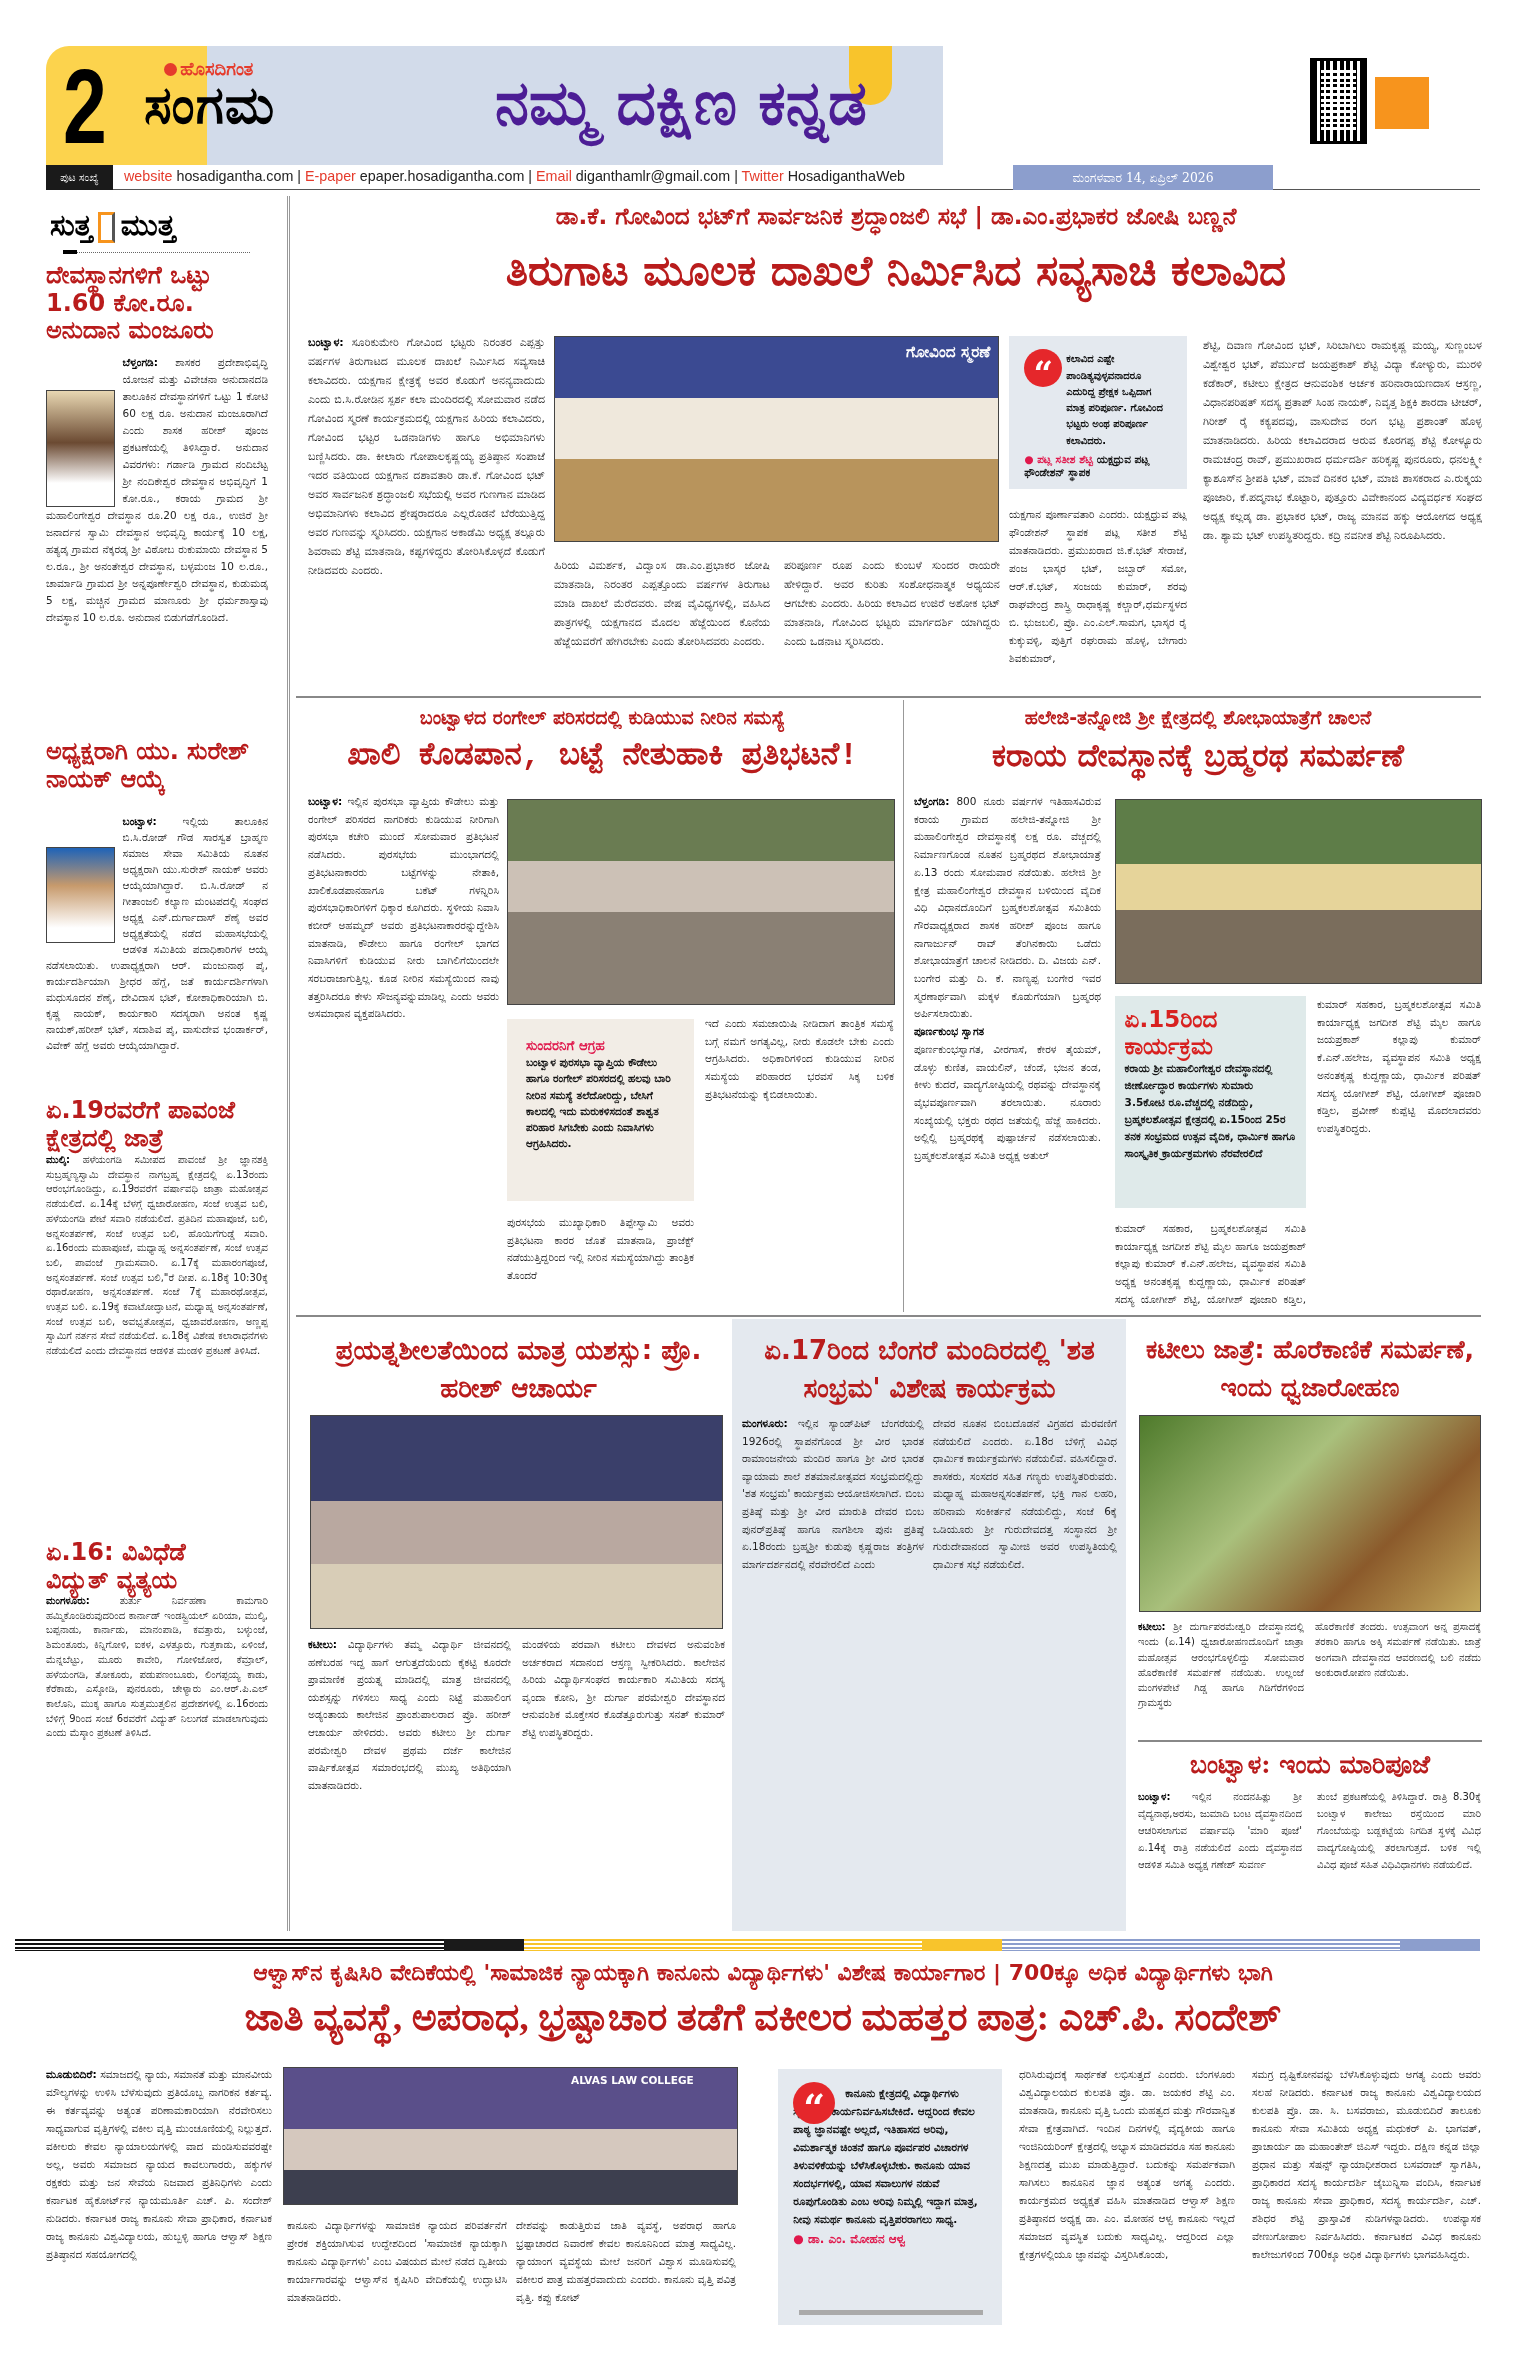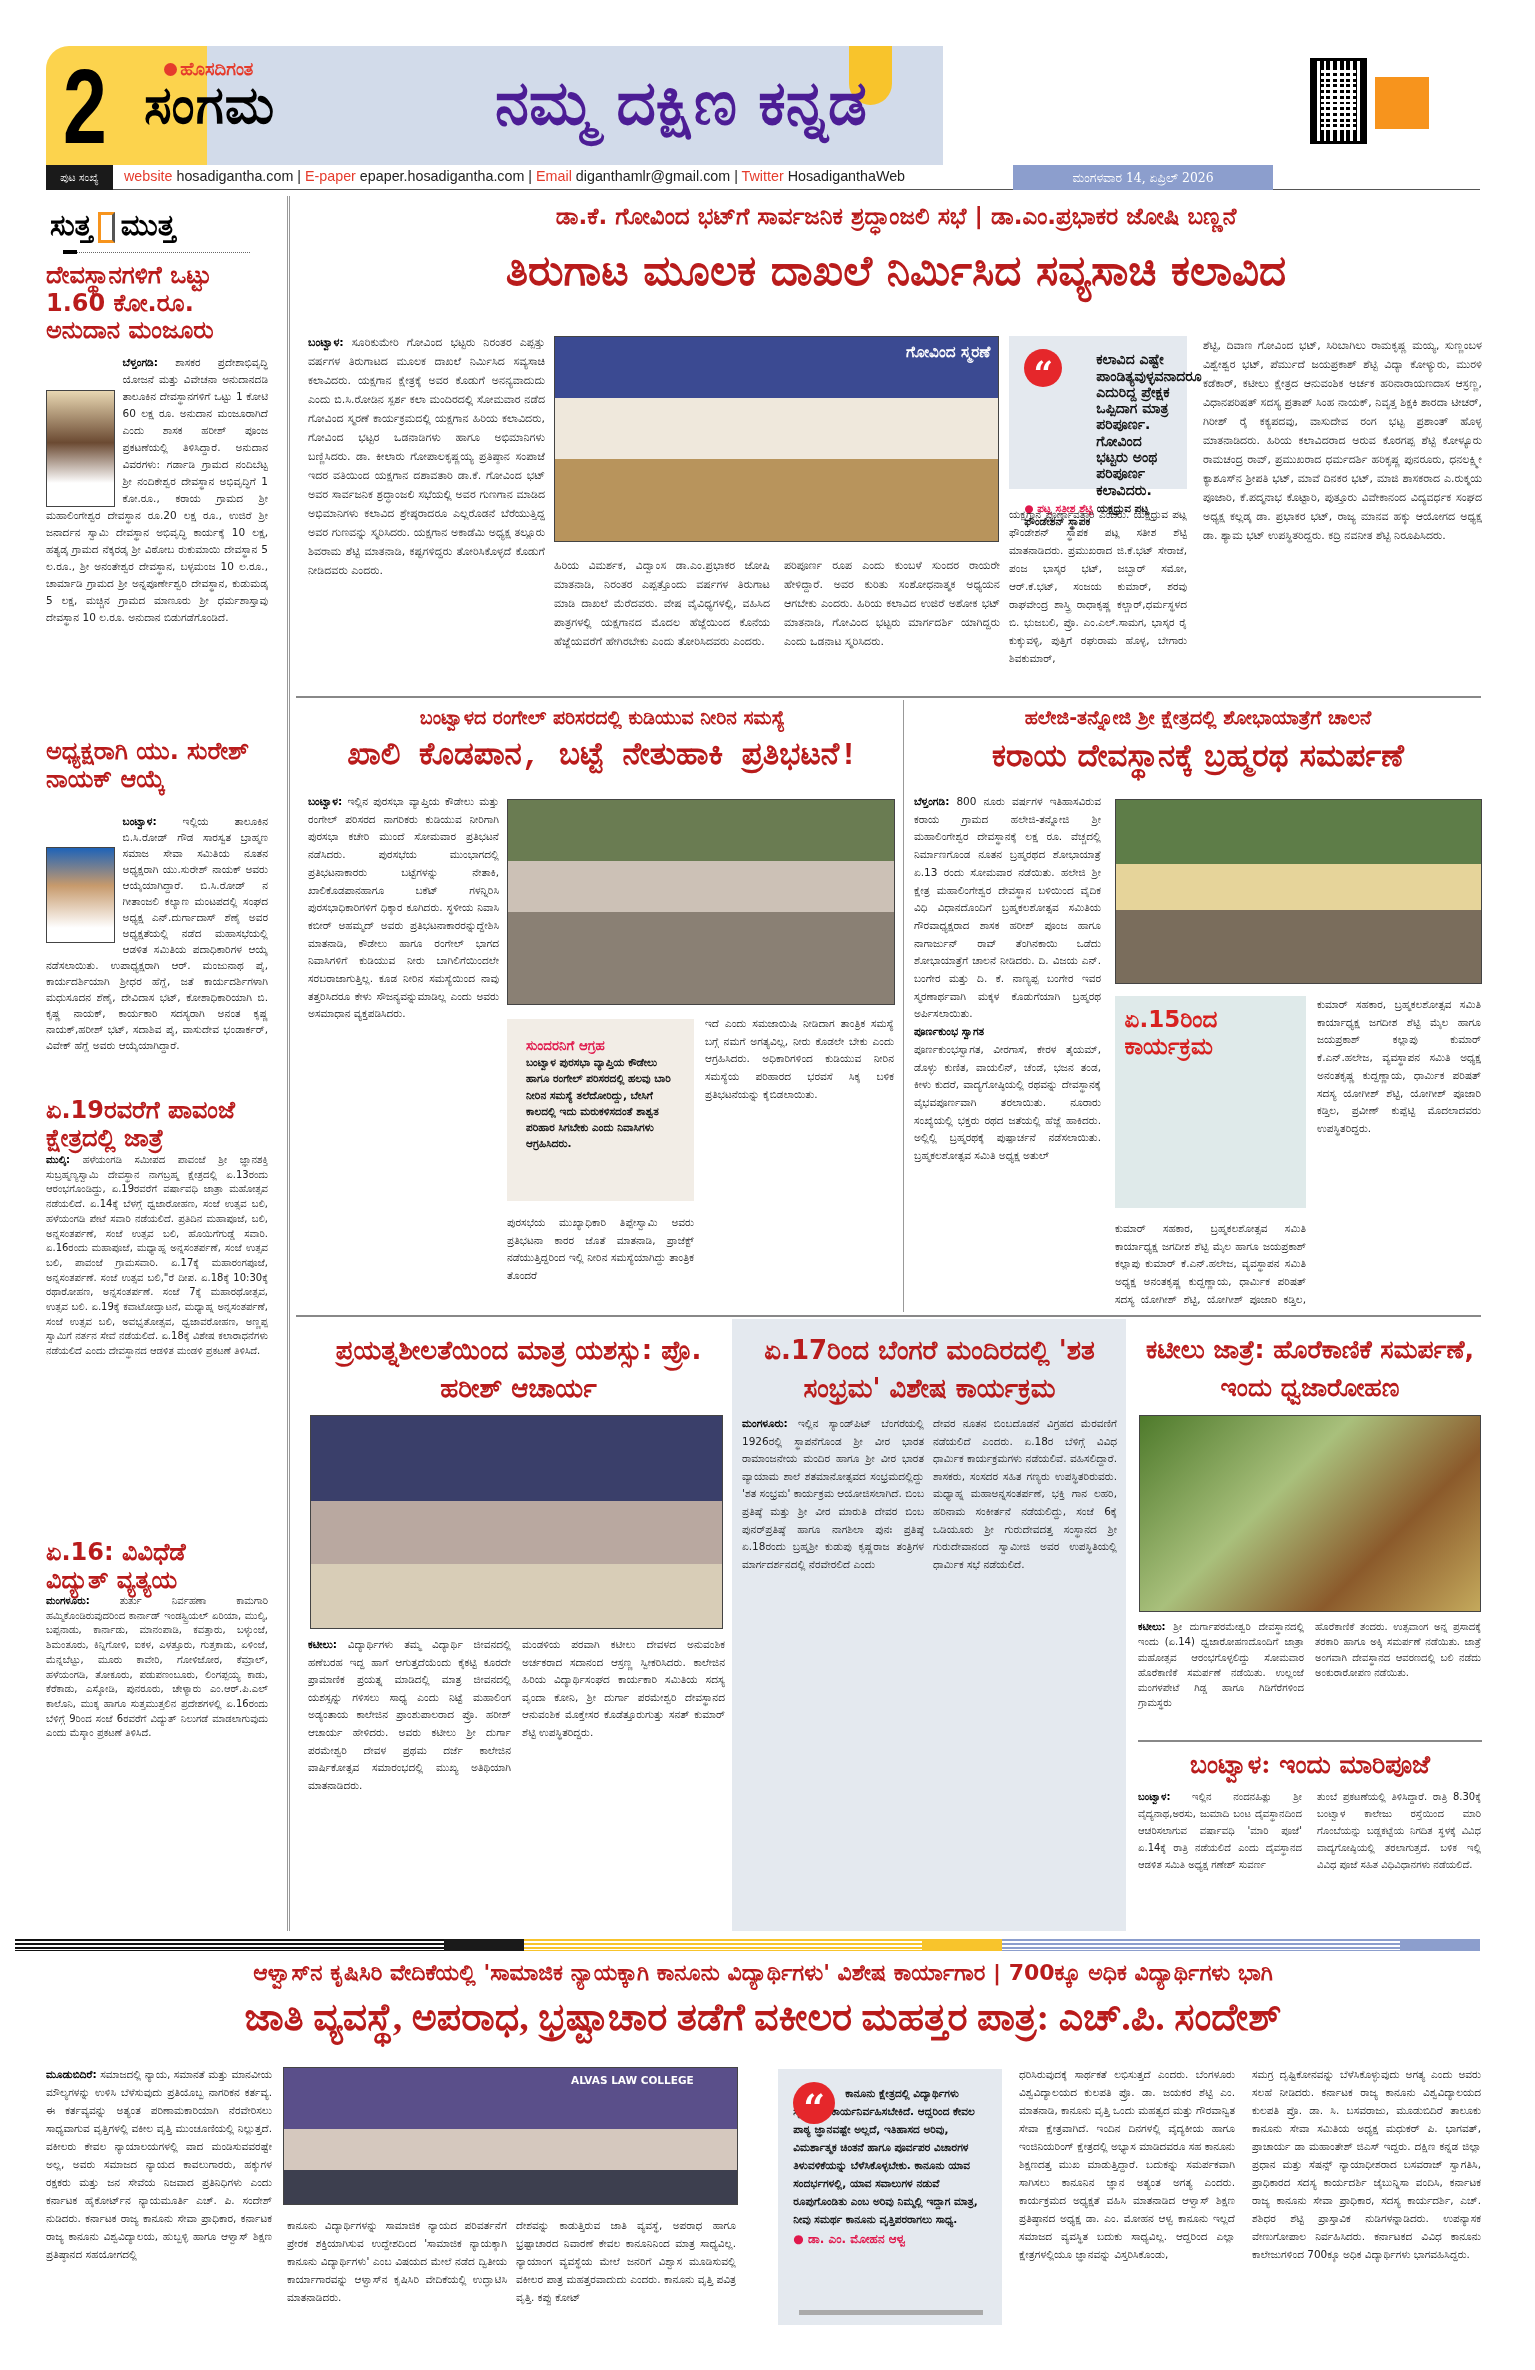--- a/index.html
+++ b/index.html
@@ -107,21 +107,21 @@
 <div class="hd" style="left:308px;top:203px;width:1176px;font-size:23px;text-align:center">ಡಾ.ಕೆ. ಗೋವಿಂದ ಭಟ್‌ಗೆ ಸಾರ್ವಜನಿಕ ಶ್ರದ್ಧಾಂಜಲಿ ಸಭೆ | ಡಾ.ಎಂ.ಪ್ರಭಾಕರ ಜೋಷಿ ಬಣ್ಣನೆ</div>
 <div class="hd" style="left:308px;top:247px;width:1176px;font-size:42px;text-align:center;font-family:'DejaVu Serif',serif">ತಿರುಗಾಟ ಮೂಲಕ ದಾಖಲೆ ನಿರ್ಮಿಸಿದ ಸವ್ಯಸಾಚಿ ಕಲಾವಿದ</div>
 <div class="col" style="left:308px;top:333px;width:237px;height:354px;font-size:11px;line-height:19px"><b>ಬಂಟ್ವಾಳ:</b> <span>ಸೂರಿಕುಮೇರಿ ಗೋವಿಂದ ಭಟ್ಟರು ನಿರಂತರ ಎಪ್ಪತ್ತು ವರ್ಷಗಳ ತಿರುಗಾಟದ ಮೂಲಕ ದಾಖಲೆ ನಿರ್ಮಿಸಿದ ಸವ್ಯಸಾಚಿ ಕಲಾವಿದರು. ಯಕ್ಷಗಾನ ಕ್ಷೇತ್ರಕ್ಕೆ ಅವರ ಕೊಡುಗೆ ಅನನ್ಯವಾದುದು ಎಂದು ಬಿ.ಸಿ.ರೋಡಿನ ಸ್ಪರ್ಶ ಕಲಾ ಮಂದಿರದಲ್ಲಿ ಸೋಮವಾರ ನಡೆದ ಗೋವಿಂದ ಸ್ಮರಣೆ ಕಾರ್ಯಕ್ರಮದಲ್ಲಿ ಯಕ್ಷಗಾನ ಹಿರಿಯ ಕಲಾವಿದರು, ಗೋವಿಂದ ಭಟ್ಟರ ಒಡನಾಡಿಗಳು ಹಾಗೂ ಅಭಿಮಾನಿಗಳು ಬಣ್ಣಿಸಿದರು. ಡಾ. ಕೀಲಾರು ಗೋಪಾಲಕೃಷ್ಣಯ್ಯ ಪ್ರತಿಷ್ಠಾನ ಸಂಪಾಜೆ ಇದರ ವತಿಯಿಂದ ಯಕ್ಷಗಾನ ದಶಾವತಾರಿ ಡಾ.ಕೆ. ಗೋವಿಂದ ಭಟ್ ಅವರ ಸಾರ್ವಜನಿಕ ಶ್ರದ್ಧಾಂಜಲಿ ಸಭೆಯಲ್ಲಿ ಅವರ ಗುಣಗಾನ ಮಾಡಿದ ಅಭಿಮಾನಿಗಳು ಕಲಾವಿದ ಶ್ರೇಷ್ಠರಾದರೂ ಎಲ್ಲರೊಡನೆ ಬೆರೆಯುತ್ತಿದ್ದ ಅವರ ಗುಣವನ್ನು ಸ್ಮರಿಸಿದರು. ಯಕ್ಷಗಾನ ಅಕಾಡೆಮಿ ಅಧ್ಯಕ್ಷ ತಲ್ಲೂರು ಶಿವರಾಮ ಶೆಟ್ಟಿ ಮಾತನಾಡಿ, ಕಷ್ಟಗಳಿದ್ದರು ತೋರಿಸಿಕೊಳ್ಳದೆ ಕೊಡುಗೆ ನೀಡಿದವರು ಎಂದರು.</span></div>
 <div class="photo" style="left:554px;top:336px;width:445px;height:206px;background:linear-gradient(180deg,#3b4a92 0 30%,#efe8dc 30% 60%,#b8945c 60%)">
   <div style="position:absolute;right:7.6px;top:5.7px;color:#fff;font-weight:bold;font-size:15.3px">ಗೋವಿಂದ ಸ್ಮರಣೆ</div>
 </div>
 <div class="col" style="left:554px;top:556px;width:216px;height:130px;font-size:11px;line-height:19px">ಹಿರಿಯ ವಿಮರ್ಶಕ, ವಿದ್ವಾಂಸ ಡಾ.ಎಂ.ಪ್ರಭಾಕರ ಜೋಷಿ ಮಾತನಾಡಿ, ನಿರಂತರ ಎಪ್ಪತ್ತೊಂದು ವರ್ಷಗಳ ತಿರುಗಾಟ ಮಾಡಿ ದಾಖಲೆ ಮೆರೆದವರು. ವೇಷ ವೈವಿಧ್ಯಗಳಲ್ಲಿ, ವಹಿಸಿದ ಪಾತ್ರಗಳಲ್ಲಿ ಯಕ್ಷಗಾನದ ಮೊದಲ ಹೆಜ್ಜೆಯಿಂದ ಕೊನೆಯ ಹೆಜ್ಜೆಯವರೆಗೆ ಹೇಗಿರಬೇಕು ಎಂದು ತೋರಿಸಿದವರು ಎಂದರು.</div>
 <div class="col" style="left:784px;top:556px;width:216px;height:130px;font-size:11px;line-height:19px">ಪರಿಪೂರ್ಣ ರೂಪ ಎಂದು ಕುಂಬಳೆ ಸುಂದರ ರಾಯರೇ ಹೇಳಿದ್ದಾರೆ. ಅವರ ಕುರಿತು ಸಂಶೋಧನಾತ್ಮಕ ಅಧ್ಯಯನ ಆಗಬೇಕು ಎಂದರು. ಹಿರಿಯ ಕಲಾವಿದ ಉಜಿರೆ ಅಶೋಕ ಭಟ್ ಮಾತನಾಡಿ, ಗೋವಿಂದ ಭಟ್ಟರು ಮಾರ್ಗದರ್ಶಿ ಯಾಗಿದ್ದರು ಎಂದು ಒಡನಾಟ ಸ್ಮರಿಸಿದರು.</div>
 <div class="quote" style="left:1009px;top:336px;width:178px;height:153px">
   <div class="qm" style="width:38px;height:38px;font-size:34px;line-height:48px">“</div>
-  <div class="qt" style="margin-left:72px;font-size:14px;line-height:16.3px">ಕಲಾವಿದ ಎಷ್ಟೇ ಪಾಂಡಿತ್ಯವುಳ್ಳವನಾದರೂ ಎದುರಿದ್ದ ಪ್ರೇಕ್ಷಕ ಒಪ್ಪಿದಾಗ ಮಾತ್ರ ಪರಿಪೂರ್ಣ. ಗೋವಿಂದ ಭಟ್ಟರು ಅಂಥ ಪರಿಪೂರ್ಣ ಕಲಾವಿದರು.</div>
+  <div class="qt" style="margin-left:42px;font-size:10px;line-height:16.3px">ಕಲಾವಿದ ಎಷ್ಟೇ ಪಾಂಡಿತ್ಯವುಳ್ಳವನಾದರೂ ಎದುರಿದ್ದ ಪ್ರೇಕ್ಷಕ ಒಪ್ಪಿದಾಗ ಮಾತ್ರ ಪರಿಪೂರ್ಣ. ಗೋವಿಂದ ಭಟ್ಟರು ಅಂಥ ಪರಿಪೂರ್ಣ ಕಲಾವಿದರು.</div>
   <div class="qa" style="font-size:10.5px"><span>ಪಟ್ಲ ಸತೀಶ ಶೆಟ್ಟಿ</span> <span style="color:#111">ಯಕ್ಷಧ್ರುವ ಪಟ್ಲ ಫೌಂಡೇಶನ್ ಸ್ಥಾಪಕ</span></div>
 </div>
 <div class="col" style="left:1009px;top:505px;width:178px;height:182px;font-size:10.5px;line-height:18px">ಯಕ್ಷಗಾನ ಪೂರ್ಣಾವತಾರಿ ಎಂದರು. ಯಕ್ಷಧ್ರುವ ಪಟ್ಲ ಫೌಂಡೇಶನ್ ಸ್ಥಾಪಕ ಪಟ್ಲ ಸತೀಶ ಶೆಟ್ಟಿ ಮಾತನಾಡಿದರು. ಪ್ರಮುಖರಾದ ಜಿ.ಕೆ.ಭಟ್ ಸೇರಾಜೆ, ಪಂಜ ಭಾಸ್ಕರ ಭಟ್, ಜಬ್ಬಾರ್ ಸಮೋ, ಆರ್.ಕೆ.ಭಟ್, ಸಂಜಯ ಕುಮಾರ್, ಶರವು ರಾಘವೇಂದ್ರ ಶಾಸ್ತ್ರಿ ರಾಧಾಕೃಷ್ಣ ಕಲ್ಚಾರ್,ಧರ್ಮಸ್ಥಳದ ಬಿ. ಭುಜಬಲಿ, ಪ್ರೊ. ಎಂ.ಎಲ್.ಸಾಮಗ, ಭಾಸ್ಕರ ರೈ ಕುಕ್ಕುವಳ್ಳಿ, ಪುತ್ತಿಗೆ ರಘುರಾಮ ಹೊಳ್ಳ, ಬೇಗಾರು ಶಿವಕುಮಾರ್,</div>
 <div class="col" style="left:1203px;top:336px;width:279px;height:350px;font-size:11px;line-height:19px">ಶೆಟ್ಟಿ, ದಿವಾಣ ಗೋವಿಂದ ಭಟ್, ಸಿರಿಬಾಗಿಲು ರಾಮಕೃಷ್ಣ ಮಯ್ಯ, ಸುಣ್ಣಂಬಳ ವಿಶ್ವೇಶ್ವರ ಭಟ್, ಪೆರ್ಮುದೆ ಜಯಪ್ರಕಾಶ್ ಶೆಟ್ಟಿ ವಿದ್ಯಾ ಕೋಳ್ಯುರು, ಮುರಳಿ ಕಡೆಕಾರ್, ಕಟೀಲು ಕ್ಷೇತ್ರದ ಆನುವಂಶಿಕ ಅರ್ಚಕ ಹರಿನಾರಾಯಣದಾಸ ಆಸ್ರಣ್ಣ, ವಿಧಾನಪರಿಷತ್ ಸದಸ್ಯ ಪ್ರತಾಪ್ ಸಿಂಹ ನಾಯಕ್, ನಿವೃತ್ತ ಶಿಕ್ಷಕಿ ಶಾರದಾ ಟೀಚರ್, ಗಿರೀಶ್ ರೈ ಕಕ್ಯಪದವು, ವಾಸುದೇವ ರಂಗ ಭಟ್ಟ ಪ್ರಶಾಂತ್ ಹೊಳ್ಳ ಮಾತನಾಡಿದರು. ಹಿರಿಯ ಕಲಾವಿದರಾದ ಅರುವ ಕೊರಗಪ್ಪ ಶೆಟ್ಟಿ ಕೋಳ್ಯೂರು ರಾಮಚಂದ್ರ ರಾವ್, ಪ್ರಮುಖರಾದ ಧರ್ಮದರ್ಶಿ ಹರಿಕೃಷ್ಣ ಪುನರೂರು, ಧನಲಕ್ಷ್ಮೀ ಕ್ಯಾಶೂಸ್‌ನ ಶ್ರೀಪತಿ ಭಟ್, ಮಾವೆ ದಿನಕರ ಭಟ್, ಮಾಜಿ ಶಾಸಕರಾದ ಎ.ರುಕ್ಮಯ ಪೂಜಾರಿ, ಕೆ.ಪದ್ಮನಾಭ ಕೊಟ್ಟಾರಿ, ಪುತ್ತೂರು ವಿವೇಕಾನಂದ ವಿದ್ಯವರ್ಧಕ ಸಂಘದ ಅಧ್ಯಕ್ಷ ಕಲ್ಲಡ್ಕ ಡಾ. ಪ್ರಭಾಕರ ಭಟ್, ರಾಜ್ಯ ಮಾನವ ಹಕ್ಕು ಆಯೋಗದ ಅಧ್ಯಕ್ಷ ಡಾ. ಶ್ಯಾಮ ಭಟ್ ಉಪಸ್ಥಿತರಿದ್ದರು. ಕದ್ರಿ ನವನೀತ ಶೆಟ್ಟಿ ನಿರೂಪಿಸಿದರು.</div>
 
 <div class="hd" style="left:308px;top:707px;width:589px;font-size:19px;text-align:center">ಬಂಟ್ವಾಳದ ರಂಗೇಲ್ ಪರಿಸರದಲ್ಲಿ ಕುಡಿಯುವ ನೀರಿನ ಸಮಸ್ಯೆ</div>
 <div class="hd" style="left:308px;top:738px;width:589px;font-size:31px;text-align:center;font-family:Liberation Mono, monospace">ಖಾಲಿ ಕೊಡಪಾನ, ಬಟ್ಟೆ ನೇತುಹಾಕಿ ಪ್ರತಿಭಟನೆ!</div>
 <div class="col" style="left:308px;top:793px;width:191px;height:516px;font-size:10.5px;line-height:17.7px"><b>ಬಂಟ್ವಾಳ:</b> <span>ಇಲ್ಲಿನ ಪುರಸಭಾ ವ್ಯಾಪ್ತಿಯ ಕೌಡೇಲು ಮತ್ತು ರಂಗೇಲ್ ಪರಿಸರದ ನಾಗರಿಕರು ಕುಡಿಯುವ ನೀರಿಗಾಗಿ ಪುರಸಭಾ ಕಚೇರಿ ಮುಂದೆ ಸೋಮವಾರ ಪ್ರತಿಭಟನೆ ನಡೆಸಿದರು. ಪುರಸಭೆಯ ಮುಂಭಾಗದಲ್ಲಿ ಪ್ರತಿಭಟನಾಕಾರರು ಬಟ್ಟೆಗಳನ್ನು ನೇತಾಕಿ, ಖಾಲಿಕೊಡಪಾನಹಾಗೂ ಬಕೆಟ್ ಗಳನ್ನಿರಿಸಿ ಪುರಸಭಾಧಿಕಾರಿಗಳಿಗೆ ಧಿಕ್ಕಾರ ಕೂಗಿದರು. ಸ್ಥಳೀಯ ನಿವಾಸಿ ಕಬೀರ್ ಅಹಮ್ಮದ್ ಅವರು ಪ್ರತಿಭಟನಾಕಾರರನ್ನುದ್ದೇಶಿಸಿ ಮಾತನಾಡಿ, ಕೌಡೇಲು ಹಾಗೂ ರಂಗೇಲ್ ಭಾಗದ ನಿವಾಸಿಗಳಿಗೆ ಕುಡಿಯುವ ನೀರು ಬಾಗಿಲಿಗೆಯಿಂದಲೇ ಸರಬರಾಜಾಗುತ್ತಿಲ್ಲ. ಕೂಡ ನೀರಿನ ಸಮಸ್ಯೆಯಿಂದ ನಾವು ತತ್ತರಿಸಿದರೂ ಕೇಳು ಸೌಜನ್ಯವನ್ನುಮಾಡಿಲ್ಲ ಎಂದು ಅವರು ಅಸಮಾಧಾನ ವ್ಯಕ್ತಪಡಿಸಿದರು.</span></div>
 <div class="photo" style="left:507px;top:799px;width:388px;height:206px;background:linear-gradient(180deg,#6a7c52 0 30%,#ccc1b6 30% 55%,#8a8074 55%)"></div>
 <div class="col" style="left:507px;top:1214px;width:187px;height:96px;font-size:10.5px;line-height:17.7px">ಪುರಸಭೆಯ ಮುಖ್ಯಾಧಿಕಾರಿ ತಿಪ್ಪೇಸ್ವಾಮಿ ಅವರು ಪ್ರತಿಭಟನಾ ಕಾರರ ಜೊತೆ ಮಾತನಾಡಿ, ಪ್ರಾಜೆಕ್ಟ್ ನಡೆಯುತ್ತಿದ್ದರಿಂದ ಇಲ್ಲಿ ನೀರಿನ ಸಮಸ್ಯೆಯಾಗಿದ್ದು ತಾಂತ್ರಿಕ ತೊಂದರೆ</div>
@@ -130,20 +130,21 @@
   <div class="bb">ಬಂಟ್ವಾಳ ಪುರಸಭಾ ವ್ಯಾಪ್ತಿಯ ಕೌಡೇಲು ಹಾಗೂ ರಂಗೇಲ್ ಪರಿಸರದಲ್ಲಿ ಹಲವು ಬಾರಿ ನೀರಿನ ಸಮಸ್ಯೆ ತಲೆದೋರಿದ್ದು, ಬೇಸಿಗೆ ಕಾಲದಲ್ಲಿ ಇದು ಮರುಕಳಿಸದಂತೆ ಶಾಶ್ವತ ಪರಿಹಾರ ಸಿಗಬೇಕು ಎಂದು ನಿವಾಸಿಗಳು ಆಗ್ರಹಿಸಿದರು.</div>
 </div>
 <div class="col" style="left:705px;top:1015px;width:189px;height:294px;font-size:10.5px;line-height:17.7px">ಇದೆ ಎಂದು ಸಮಜಾಯಿಷಿ ನೀಡಿದಾಗ ತಾಂತ್ರಿಕ ಸಮಸ್ಯೆ ಬಗ್ಗೆ ನಮಗೆ ಅಗತ್ಯವಿಲ್ಲ, ನೀರು ಕೊಡಲೇ ಬೇಕು ಎಂದು ಆಗ್ರಹಿಸಿದರು. ಅಧಿಕಾರಿಗಳಿಂದ ಕುಡಿಯುವ ನೀರಿನ ಸಮಸ್ಯೆಯ ಪರಿಹಾರದ ಭರವಸೆ ಸಿಕ್ಕ ಬಳಿಕ ಪ್ರತಿಭಟನೆಯನ್ನು ಕೈಬಿಡಲಾಯಿತು.</div>
 
 <div class="hd" style="left:914px;top:707px;width:568px;font-size:19px;text-align:center">ಹಲೇಜಿ-ತನ್ನೋಜಿ ಶ್ರೀ ಕ್ಷೇತ್ರದಲ್ಲಿ ಶೋಭಾಯಾತ್ರೆಗೆ ಚಾಲನೆ</div>
 <div class="hd" style="left:914px;top:738px;width:568px;font-size:31px;text-align:center;font-family:'DejaVu Serif',serif">ಕರಾಯ ದೇವಸ್ಥಾನಕ್ಕೆ ಬ್ರಹ್ಮರಥ ಸಮರ್ಪಣೆ</div>
 <div class="col" style="left:914px;top:793px;width:187px;height:516px;font-size:10.5px;line-height:17.7px"><b>ಬೆಳ್ತಂಗಡಿ:</b> <span>800 ನೂರು ವರ್ಷಗಳ ಇತಿಹಾಸವಿರುವ ಕರಾಯ ಗ್ರಾಮದ ಹಲೇಜಿ-ತನ್ನೋಜಿ ಶ್ರೀ ಮಹಾಲಿಂಗೇಶ್ವರ ದೇವಸ್ಥಾನಕ್ಕೆ ಲಕ್ಷ ರೂ. ವೆಚ್ಚದಲ್ಲಿ ನಿರ್ಮಾಣಗೊಂಡ ನೂತನ ಬ್ರಹ್ಮರಥದ ಶೋಭಾಯಾತ್ರೆ ಏ.13 ರಂದು ಸೋಮವಾರ ನಡೆಯಿತು. ಹಲೇಜಿ ಶ್ರೀ ಕ್ಷೇತ್ರ ಮಹಾಲಿಂಗೇಶ್ವರ ದೇವಸ್ಥಾನ ಬಳಿಯಿಂದ ವೈದಿಕ ವಿಧಿ ವಿಧಾನದೊಂದಿಗೆ ಬ್ರಹ್ಮಕಲಶೋತ್ಸವ ಸಮಿತಿಯ ಗೌರವಾಧ್ಯಕ್ಷರಾದ ಶಾಸಕ ಹರೀಶ್ ಪೂಂಜ ಹಾಗೂ ನಾಗಾರ್ಜುನ್ ರಾವ್ ತೆಂಗಿನಕಾಯಿ ಒಡೆದು ಶೋಭಾಯಾತ್ರೆಗೆ ಚಾಲನೆ ನೀಡಿದರು. ದಿ. ವಿಜಯ ಎನ್. ಬಂಗೇರ ಮತ್ತು ದಿ. ಕೆ. ನಾಣ್ಯಪ್ಪ ಬಂಗೇರ ಇವರ ಸ್ಮರಣಾರ್ಥವಾಗಿ ಮಕ್ಕಳ ಕೊಡುಗೆಯಾಗಿ ಬ್ರಹ್ಮರಥ ಅರ್ಪಿಸಲಾಯಿತು.</span><br><b>ಪೂರ್ಣಕುಂಭ ಸ್ವಾಗತ</b><br><span>ಪೂರ್ಣಕುಂಭಸ್ವಾಗತ, ವೀರಗಾಸೆ, ಕೇರಳ ತೈಯಮ್, ಡೊಳ್ಳು ಕುಣಿತ, ವಾಯಲಿನ್, ಚೆಂಡೆ, ಭಜನ ತಂಡ, ಕೀಳು ಕುದರೆ, ವಾದ್ಯಗೋಷ್ಠಿಯಲ್ಲಿ ರಥವನ್ನು ದೇವಸ್ಥಾನಕ್ಕೆ ವೈಭವಪೂರ್ಣವಾಗಿ ತರಲಾಯಿತು. ನೂರಾರು ಸಂಖ್ಯೆಯಲ್ಲಿ ಭಕ್ತರು ರಥದ ಜತೆಯಲ್ಲಿ ಹೆಜ್ಜೆ ಹಾಕಿದರು. ಅಲ್ಲಿಲ್ಲಿ ಬ್ರಹ್ಮರಥಕ್ಕೆ ಪುಷ್ಪಾರ್ಚನೆ ನಡೆಸಲಾಯಿತು. ಬ್ರಹ್ಮಕಲಶೋತ್ಸವ ಸಮಿತಿ ಅಧ್ಯಕ್ಷ ಅತುಲ್</span></div>
 <div class="photo" style="left:1115px;top:799px;width:367px;height:185px;background:linear-gradient(180deg,#5e7d48 0 35%,#e6d49a 35% 60%,#7a6d5c 60%)"></div>
 <div class="box" style="left:1115px;top:996px;width:191px;height:212px">
   <div class="bt">ಏ.15ರಿಂದ ಕಾರ್ಯಕ್ರಮ</div>
+  <div class="bb">ಕರಾಯ ಶ್ರೀ ಮಹಾಲಿಂಗೇಶ್ವರ ದೇವಸ್ಥಾನದಲ್ಲಿ ಜೀರ್ಣೋದ್ಧಾರ ಕಾರ್ಯಗಳು ಸುಮಾರು 3.5ಕೋಟಿ ರೂ.ವೆಚ್ಚದಲ್ಲಿ ನಡೆದಿದ್ದು, ಬ್ರಹ್ಮಕಲಶೋತ್ಸವ ಕ್ಷೇತ್ರದಲ್ಲಿ ಏ.15ರಿಂದ 25ರ ತನಕ ಸಂಭ್ರಮದ ಉತ್ಸವ ವೈದಿಕ, ಧಾರ್ಮಿಕ ಹಾಗೂ ಸಾಂಸ್ಕೃತಿಕ ಕ್ರಾರ್ಯಕ್ರಮಗಳು ನೆರವೇರಲಿದೆ</div>
 </div>
 <div class="col" style="left:1115px;top:1220px;width:191px;height:90px;font-size:10.5px;line-height:17.7px">ಕುಮಾರ್ ಸಹಕಾರ, ಬ್ರಹ್ಮಕಲಶೋತ್ಸವ ಸಮಿತಿ ಕಾರ್ಯಾಧ್ಯಕ್ಷ ಜಗದೀಶ ಶೆಟ್ಟಿ ಮೈಲ ಹಾಗೂ ಜಯಪ್ರಕಾಶ್ ಕಲ್ಲಾಪು ಕುಮಾರ್ ಕೆ.ಎನ್.ಹಲೇಜ, ವ್ಯವಸ್ಥಾಪನ ಸಮಿತಿ ಅಧ್ಯಕ್ಷ ಅನಂತಕೃಷ್ಣ ಕುದ್ದಣ್ಣಾಯ, ಧಾರ್ಮಿಕ ಪರಿಷತ್ ಸದಸ್ಯ ಯೋಗೀಶ್ ಶೆಟ್ಟಿ, ಯೋಗೀಶ್ ಪೂಜಾರಿ ಕಡ್ತಿಲ, ಪ್ರವೀಣ್ ಕುಪ್ಪೆಟ್ಟಿ ಮೊದಲಾದವರು ಉಪಸ್ಥಿತರಿದ್ದರು.</div>
 <div class="col" style="left:1317px;top:996px;width:164px;height:314px;font-size:10.5px;line-height:17.7px">ಕುಮಾರ್ ಸಹಕಾರ, ಬ್ರಹ್ಮಕಲಶೋತ್ಸವ ಸಮಿತಿ ಕಾರ್ಯಾಧ್ಯಕ್ಷ ಜಗದೀಶ ಶೆಟ್ಟಿ ಮೈಲ ಹಾಗೂ ಜಯಪ್ರಕಾಶ್ ಕಲ್ಲಾಪು ಕುಮಾರ್ ಕೆ.ಎನ್.ಹಲೇಜ, ವ್ಯವಸ್ಥಾಪನ ಸಮಿತಿ ಅಧ್ಯಕ್ಷ ಅನಂತಕೃಷ್ಣ ಕುದ್ದಣ್ಣಾಯ, ಧಾರ್ಮಿಕ ಪರಿಷತ್ ಸದಸ್ಯ ಯೋಗೀಶ್ ಶೆಟ್ಟಿ, ಯೋಗೀಶ್ ಪೂಜಾರಿ ಕಡ್ತಿಲ, ಪ್ರವೀಣ್ ಕುಪ್ಪೆಟ್ಟಿ ಮೊದಲಾದವರು ಉಪಸ್ಥಿತರಿದ್ದರು.</div>
 
 <div class="hd" style="left:308px;top:1331px;width:421px;font-size:26px;text-align:center;line-height:38px">ಪ್ರಯತ್ನಶೀಲತೆಯಿಂದ ಮಾತ್ರ ಯಶಸ್ಸು: ಪ್ರೊ. ಹರೀಶ್ ಆಚಾರ್ಯ</div>
 <div class="photo" style="left:310px;top:1415px;width:413px;height:214px;background:linear-gradient(180deg,#3a3f6a 0 40%,#b9a8a0 40% 70%,#d8cdb7 70%)"></div>
 <div class="col" style="left:308px;top:1636px;width:203px;height:294px;font-size:10.5px;line-height:17.6px"><b>ಕಟೀಲು:</b> <span>ವಿದ್ಯಾರ್ಥಿಗಳು ತಮ್ಮ ವಿದ್ಯಾರ್ಥಿ ಜೀವನದಲ್ಲಿ ಹಣೆಬರಹ ಇದ್ದ ಹಾಗೆ ಆಗುತ್ತದೆಯೆಂದು ಕೈಕಟ್ಟಿ ಕೂರದೇ ಪ್ರಾಮಾಣಿಕ ಪ್ರಯತ್ನ ಮಾಡಿದಲ್ಲಿ ಮಾತ್ರ ಜೀವನದಲ್ಲಿ ಯಶಸ್ಸನ್ನು ಗಳಿಸಲು ಸಾಧ್ಯ ಎಂದು ನಿಟ್ಟೆ ಮಹಾಲಿಂಗ ಅಡ್ಯಂತಾಯ ಕಾಲೇಜಿನ ಪ್ರಾಂಶುಪಾಲರಾದ ಪ್ರೊ. ಹರೀಶ್ ಆಚಾರ್ಯ ಹೇಳಿದರು. ಅವರು ಕಟೀಲು ಶ್ರೀ ದುರ್ಗಾ ಪರಮೇಶ್ವರಿ ದೇವಳ ಪ್ರಥಮ ದರ್ಜೆ ಕಾಲೇಜಿನ ವಾರ್ಷಿಕೋತ್ಸವ ಸಮಾರಂಭದಲ್ಲಿ ಮುಖ್ಯ ಅತಿಥಿಯಾಗಿ ಮಾತನಾಡಿದರು.</span></div>
 <div class="col" style="left:522px;top:1636px;width:203px;height:294px;font-size:10.5px;line-height:17.6px">ಮಂಡಳಿಯ ಪರವಾಗಿ ಕಟೀಲು ದೇವಳದ ಅನುವಂಶಿಕ ಅರ್ಚಕರಾದ ಸದಾನಂದ ಆಸ್ರಣ್ಣ ಸ್ವೀಕರಿಸಿದರು. ಕಾಲೇಜಿನ ಹಿರಿಯ ವಿದ್ಯಾರ್ಥಿಸಂಘದ ಕಾರ್ಯಕಾರಿ ಸಮಿತಿಯ ಸದಸ್ಯ ವೃಂದಾ ಕೋನಿ, ಶ್ರೀ ದುರ್ಗಾ ಪರಮೇಶ್ವರಿ ದೇವಸ್ಥಾನದ ಆನುವಂಶಿಕ ಮೊಕ್ತೇಸರ ಕೊಡೆತ್ತೂರುಗುತ್ತು ಸನತ್ ಕುಮಾರ್ ಶೆಟ್ಟಿ ಉಪಸ್ಥಿತರಿದ್ದರು.</div>
 
 <div style="position:absolute;left:732px;top:1319px;width:394px;height:612px;background:#e4e9ef"></div>

